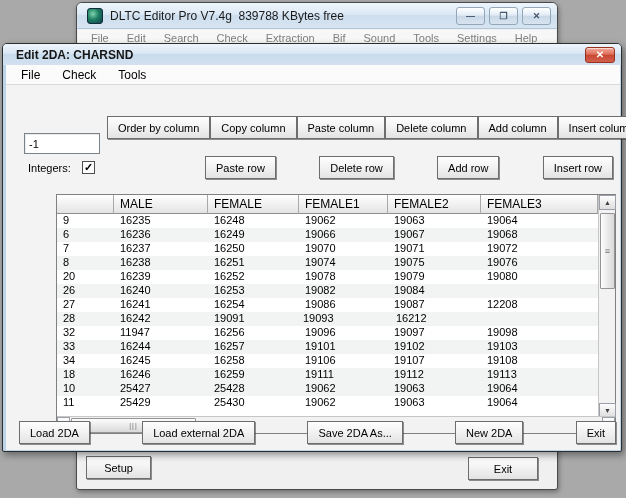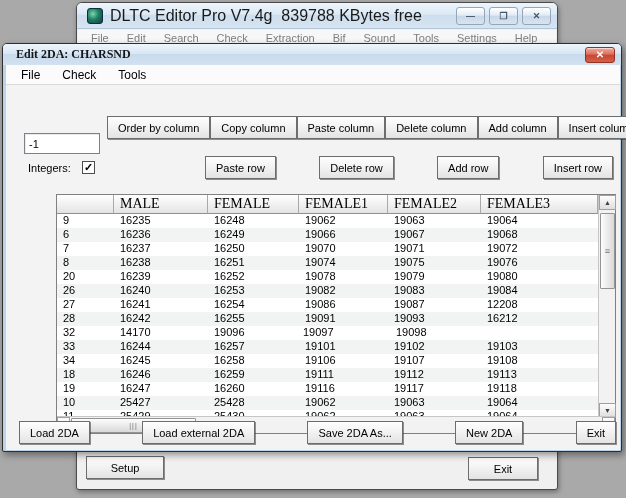--- a/index.html
+++ b/index.html
@@ -12,21 +12,21 @@
   .parent-win { left:76px; top:2px; width:482px; height:488px;
     background:#f0f0f0; border:1px solid #4a4a4a; border-radius:6px 6px 3px 3px;
     box-shadow:1px 2px 5px rgba(0,0,0,.35); }
   .p-titlebar { left:0; top:0; right:0; height:26px;
     background:linear-gradient(180deg,#eef5fc,#dce9f5 45%,#cddeee 50%,#d7e4f1);
     border-bottom:1px solid #b2c6da; border-radius:5px 5px 0 0;
     display:flex; align-items:center; padding:0 6px; }
   .app-icon { width:16px; height:16px; margin-left:4px; border-radius:3px;
     background:radial-gradient(circle at 35% 35%, #7fd4b0 0%, #1e7f62 45%, #123c4e 100%);
     border:1px solid #0d2e3a; flex:0 0 auto; }
-  .p-title { margin-left:7px; font-size:16px; color:#1a1a1a; white-space:pre;text-align:center; }
+  .p-title { margin-left:7px; font-size:12px; color:#1a1a1a; white-space:pre;text-align:center; }
   .winbtns { margin-left:auto; display:flex; gap:4px; }
   .wbtn { width:29px; height:18px; border:1px solid #93a6ba; border-radius:3px;
     background:linear-gradient(180deg,#ffffff,#e2ecf6 45%,#c9d8e7 50%,#d8e4f0);
     display:flex; align-items:center; justify-content:center;
     font-size:9px; color:#44566a; font-weight:bold; }
   .p-menubar { left:1px; top:27px; right:1px; height:17px; background:#f7f7f7;
     border-bottom:1px solid #e2e2e2; display:flex; align-items:center; padding-left:4px; }
   .p-menubar .mi { font-size:11px; color:#7e7e7e; padding:0 9px; }
 
   .setup-btn, .pexit-btn { height:25px; }
@@ -64,22 +64,22 @@
     font-size:11px; font-weight:bold; color:#000; line-height:1; }
 
   .btnrow { display:flex; justify-content:space-between; }
 
   
   .grid { border:1px solid #808080; background:#fff; }
   .grid-left { position:absolute; left:0; top:0; right:17px; bottom:17px; overflow:hidden; }
   .ghead { display:flex; height:19px; background:#e9e9e9; }
   .hcell { background:linear-gradient(180deg,#ffffff,#f0f0f0 55%,#e3e3e3);
     border-right:1px solid #a9a9a9; border-bottom:1px solid #8f8f8f;
-    font-size:14px; color:#000; display:flex; align-items:center; padding-left:6px;
-    overflow:hidden; white-space:nowrap; flex:0 0 auto;font-family:Liberation Serif, serif; }
+    font-size:12px; color:#000; display:flex; align-items:center; padding-left:6px;
+    overflow:hidden; white-space:nowrap; flex:0 0 auto; }
   .grow { display:flex; height:14px; background:#fff; }
   .grow.alt { background:#f2f4f4; }
   .gcell { font-size:11px; color:#000; padding-left:6px; white-space:nowrap;
     overflow:hidden; flex:0 0 auto; }
   .w0{width:57px;} .w1{width:94px;} .w2{width:91px;} .w3{width:89px;} .w4{width:93px;} .w5{width:119px; flex:1 1 auto;}
 
   
   .vscroll { position:absolute; right:0; top:0; width:17px; height:223px;
     background:#f2f2f2; border-left:1px solid #c6c6c6; }
   .hscroll { position:absolute; left:0; bottom:0; right:0; height:17px;
@@ -124,27 +124,27 @@
       <span class="mi">Edit</span>
       <span class="mi">Search</span>
       <span class="mi">Check</span>
       <span class="mi">Extraction</span>
       <span class="mi">Bif</span>
       <span class="mi">Sound</span>
       <span class="mi">Tools</span>
       <span class="mi">Settings</span>
       <span class="mi">Help</span>
     </div>
-  <button class="abs btn setup-btn" style="left:9px; top:453px; width:78px;">Setup</button>
+  <button class="abs btn setup-btn" style="left:9px; top:453px; width:65px;">Setup</button>
   <button class="abs btn pexit-btn" style="left:391px; top:454px; width:70px;">Exit</button>
 </div>
 
 <div class="abs child-win">
   <div class="abs c-titlebar">
-    <span class="c-title" style="font-family:Liberation Serif, serif;">Edit 2DA: CHARSND</span>
+    <span class="c-title" style="">Edit 2DA: CHARSND</span>
     <div class="xbtn">
         <span>✕</span>
       </div>
   </div>
 
   <div class="abs c-client">
     <div class="abs c-menubar" id="child-menu">
         <span class="mi">File</span>
         <span class="mi">Check</span>
         <span class="mi">Tools</span>
@@ -221,42 +221,41 @@
               <div class="gcell w2">16252</div>
               <div class="gcell w3">19078</div>
               <div class="gcell w4">19079</div>
               <div class="gcell w5">19080</div>
             </div>
             <div class="grow alt">
               <div class="gcell w0">26</div>
               <div class="gcell w1">16240</div>
               <div class="gcell w2">16253</div>
               <div class="gcell w3">19082</div>
-              <div class="gcell w4">19083</div>
               <div class="gcell w5">19084</div>
             </div>
             <div class="grow">
               <div class="gcell w0">27</div>
               <div class="gcell w1">16241</div>
               <div class="gcell w2">16254</div>
               <div class="gcell w3">19086</div>
               <div class="gcell w4">19087</div>
               <div class="gcell w5">12208</div>
             </div>
             <div class="grow alt">
               <div class="gcell w0">28</div>
               <div class="gcell w1">16242</div>
-              <div class="gcell w2">16255</div>
               <div class="gcell w3">19091</div>
               <div class="gcell w4">19093</div>
               <div class="gcell w5">16212</div>
             </div>
             <div class="grow">
               <div class="gcell w0">32</div>
-              <div class="gcell w1">14170</div>
+              <div class="gcell w1">11947</div>
+              <div class="gcell w2">16256</div>
               <div class="gcell w3">19096</div>
               <div class="gcell w4">19097</div>
               <div class="gcell w5">19098</div>
             </div>
             <div class="grow alt">
               <div class="gcell w0">33</div>
               <div class="gcell w1">16244</div>
               <div class="gcell w2">16257</div>
               <div class="gcell w3">19101</div>
               <div class="gcell w4">19102</div>
@@ -271,28 +270,20 @@
               <div class="gcell w5">19108</div>
             </div>
             <div class="grow alt">
               <div class="gcell w0">18</div>
               <div class="gcell w1">16246</div>
               <div class="gcell w2">16259</div>
               <div class="gcell w3">19111</div>
               <div class="gcell w4">19112</div>
               <div class="gcell w5">19113</div>
             </div>
-            <div class="grow">
-              <div class="gcell w0">19</div>
-              <div class="gcell w1">16247</div>
-              <div class="gcell w2">16260</div>
-              <div class="gcell w3">19116</div>
-              <div class="gcell w4">19117</div>
-              <div class="gcell w5">19118</div>
-            </div>
             <div class="grow alt">
               <div class="gcell w0">10</div>
               <div class="gcell w1">25427</div>
               <div class="gcell w2">25428</div>
               <div class="gcell w3">19062</div>
               <div class="gcell w4">19063</div>
               <div class="gcell w5">19064</div>
             </div>
             <div class="grow">
               <div class="gcell w0">11</div>

